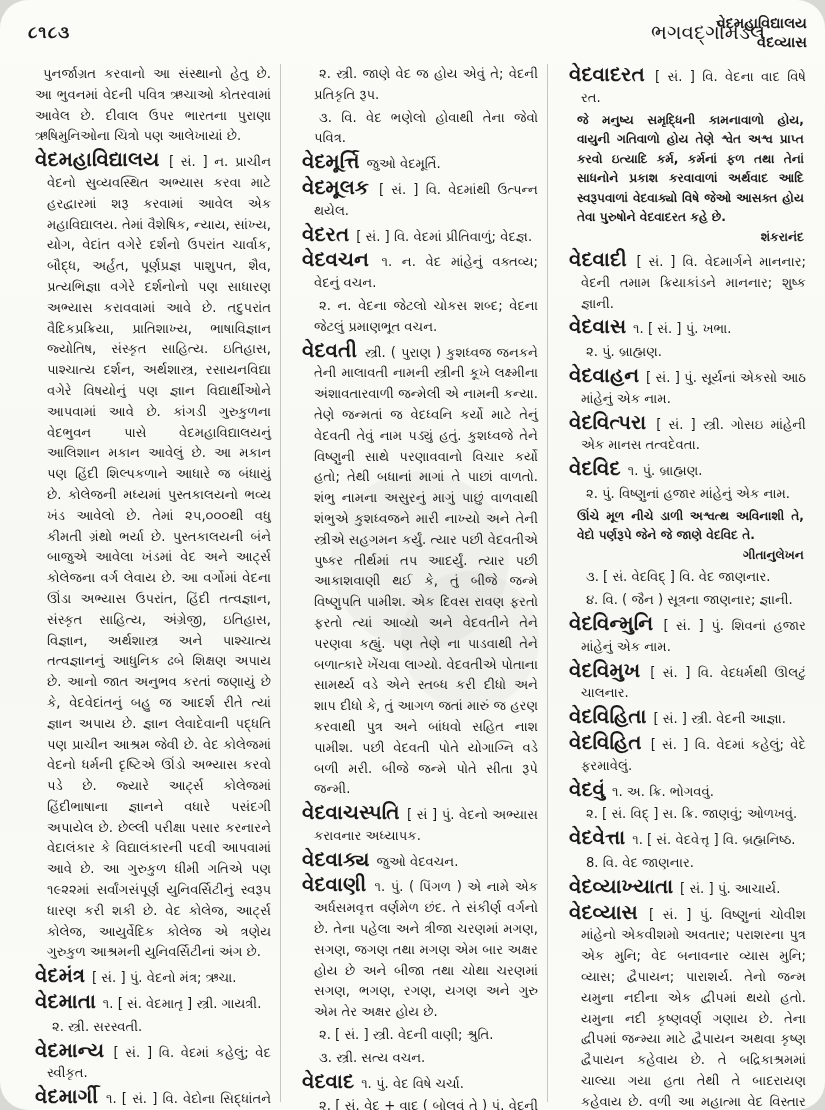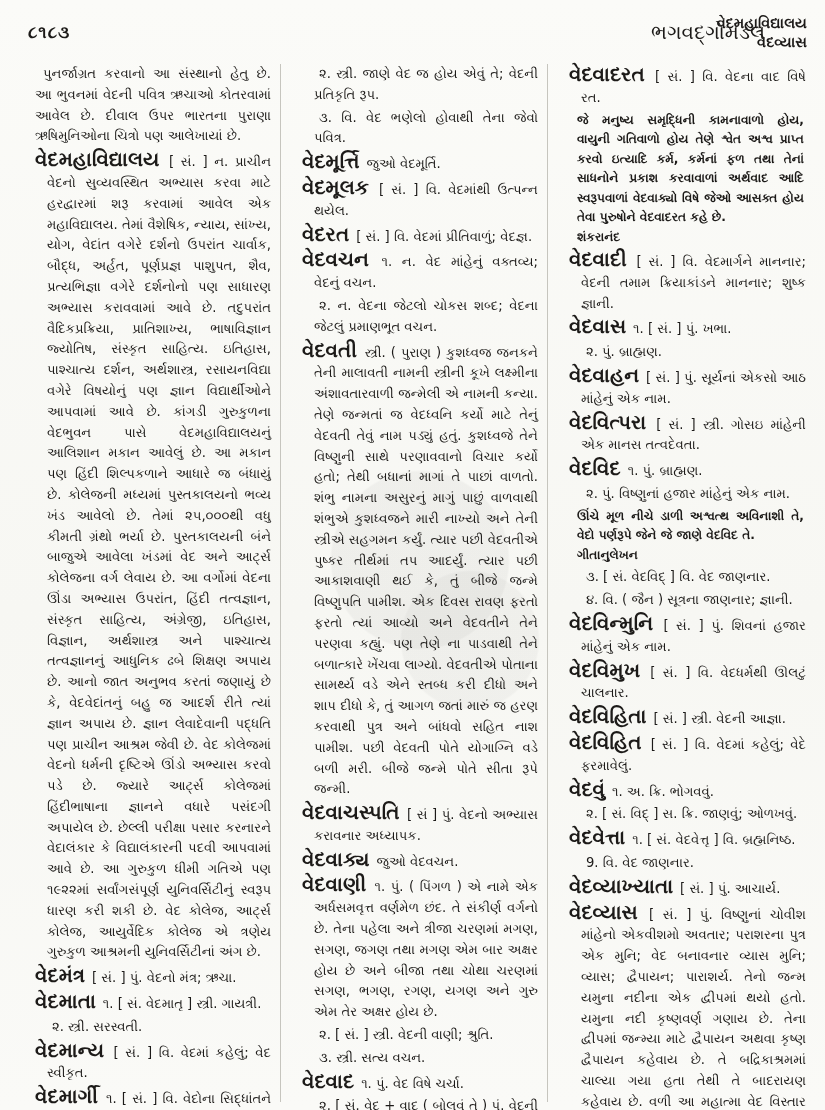--- a/index.html
+++ b/index.html
@@ -8,20 +8,21 @@
     position:relative;
     width:825px; height:1110px;
     margin:0 auto;
     background:
       radial-gradient(circle 90px at 420px 560px, rgba(0,0,0,0.035) 0 88px, transparent 90px),
       radial-gradient(circle 70px at 470px 640px, rgba(0,0,0,0.03) 0 68px, transparent 70px),
       linear-gradient(180deg,#fbfbf8 0%, #f7f7f3 55%, #fafaf7 100%);
     color:#1c1a18;
     font-family:"DejaVu Sans", sans-serif;
     overflow:hidden;
+    border-radius:28px;
   }
   .header { position:absolute; top:14px; left:0; right:0; height:52px; }
   .page-number {
     position:absolute; left:28px; top:8px;
     font-size:17px; font-weight:bold; letter-spacing:1px;
   }
   .page-title {
     position:absolute; left:0; right:60px; top:6px;
     text-align:right; font-size:20px; font-weight:normal;
   }
@@ -44,21 +45,21 @@
   .block { margin:0 0 2px 14px; }
   .headword { font-weight:bold; font-size:20px; }
   .entry { padding-left:12px; text-indent:-12px; }
   .sub   { padding-left:12px; text-indent:5px; }
   .para  { text-indent:8px; }
   .quote {
     margin-left:22px; margin-right:2px;
     font-size:12.2px; line-height:19.5px;
     font-weight:600;
   }
-  .attrib { text-align:left; font-weight:600; font-size:12.2px; }
+  .attrib { text-align:right; font-weight:600; font-size:12.2px; }
 </style>
 </head>
 <body>
 
 <div class="page">
   <div class="header">
     <div class="page-number">૮૧૮૩</div>
     <div class="page-title">ભગવદ્ગોમંડલ</div>
     <div class="running-head">
       <div>વેદમહાવિદ્યાલય</div>
@@ -109,18 +110,18 @@
         <div class="block quote"><span>ઊંચે મૂળ નીચે ડાળી અશ્વત્થ અવિનાશી તે, વેદો પર્ણરૂપે જેને જે જાણે વેદવિદ તે.</span><div class="attrib">ગીતાનુલેખન</div></div>
         <div class="block sub"><span>૩. [ સં. વેદવિદ્ ] વિ. વેદ જાણનાર.</span></div>
         <div class="block sub"><span>૪. વિ. ( જૈન ) સૂત્રના જાણનાર; જ્ઞાની.</span></div>
         <div class="block entry"><span class="headword">વેદવિન્મુનિ </span><span>[ સં. ] પું. શિવનાં હજાર માંહેનું એક નામ.</span></div>
         <div class="block entry"><span class="headword">વેદવિમુખ </span><span>[ સં. ] વિ. વેદધર્મથી ઊલટું ચાલનાર.</span></div>
         <div class="block entry"><span class="headword">વેદવિહિતા </span><span>[ સં. ] સ્ત્રી. વેદની આજ્ઞા.</span></div>
         <div class="block entry"><span class="headword">વેદવિહિત </span><span>[ સં. ] વિ. વેદમાં કહેલું; વેદે ફરમાવેલું.</span></div>
         <div class="block entry"><span class="headword">વેદવું </span><span>૧. અ. ક્રિ. ભોગવવું.</span></div>
         <div class="block sub"><span>૨. [ સં. વિદ્ ] સ. ક્રિ. જાણવું; ઓળખવું.</span></div>
         <div class="block entry"><span class="headword">વેદવેત્તા </span><span>૧. [ સં. વેદવેત્તૃ ] વિ. બ્રહ્મનિષ્ઠ.</span></div>
-        <div class="block sub"><span>9. વિ. વેદ જાણનાર.</span></div>
+        <div class="block sub"><span>8. વિ. વેદ જાણનાર.</span></div>
         <div class="block entry"><span class="headword">વેદવ્યાખ્યાતા </span><span>[ સં. ] પું. આચાર્ય.</span></div>
         <div class="block entry"><span class="headword">વેદવ્યાસ </span><span>[ સં. ] પું. વિષ્ણુનાં ચોવીશ માંહેનો એકવીશમો અવતાર; પરાશરના પુત્ર એક મુનિ; વેદ બનાવનાર વ્યાસ મુનિ; વ્યાસ; દ્વૈપાયન; પારાશર્ય. તેનો જન્મ યમુના નદીના એક દ્વીપમાં થયો હતો. યમુના નદી કૃષ્ણવર્ણ ગણાય છે. તેના દ્વીપમાં જન્મ્યા માટે દ્વૈપાયન અથવા કૃષ્ણ દ્વૈપાયન કહેવાય છે. તે બદ્રિકાશ્રમમાં ચાલ્યા ગયા હતા તેથી તે બાદરાયણ કહેવાય છે. વળી આ મહાત્મા વેદ વિસ્તાર કરનારા થયા તેથી સાંપ્રતકાળના વ્યાસ કહેવાય છે. વેદ વિસ્તાર કરનારા તે વ્યાસ એ નામ સાધારણ છે. પણ આ મહાત્માએ કોર્મ વેદની</span></div>
       </div>
   </div>
 </div>
 
 </body></html>

